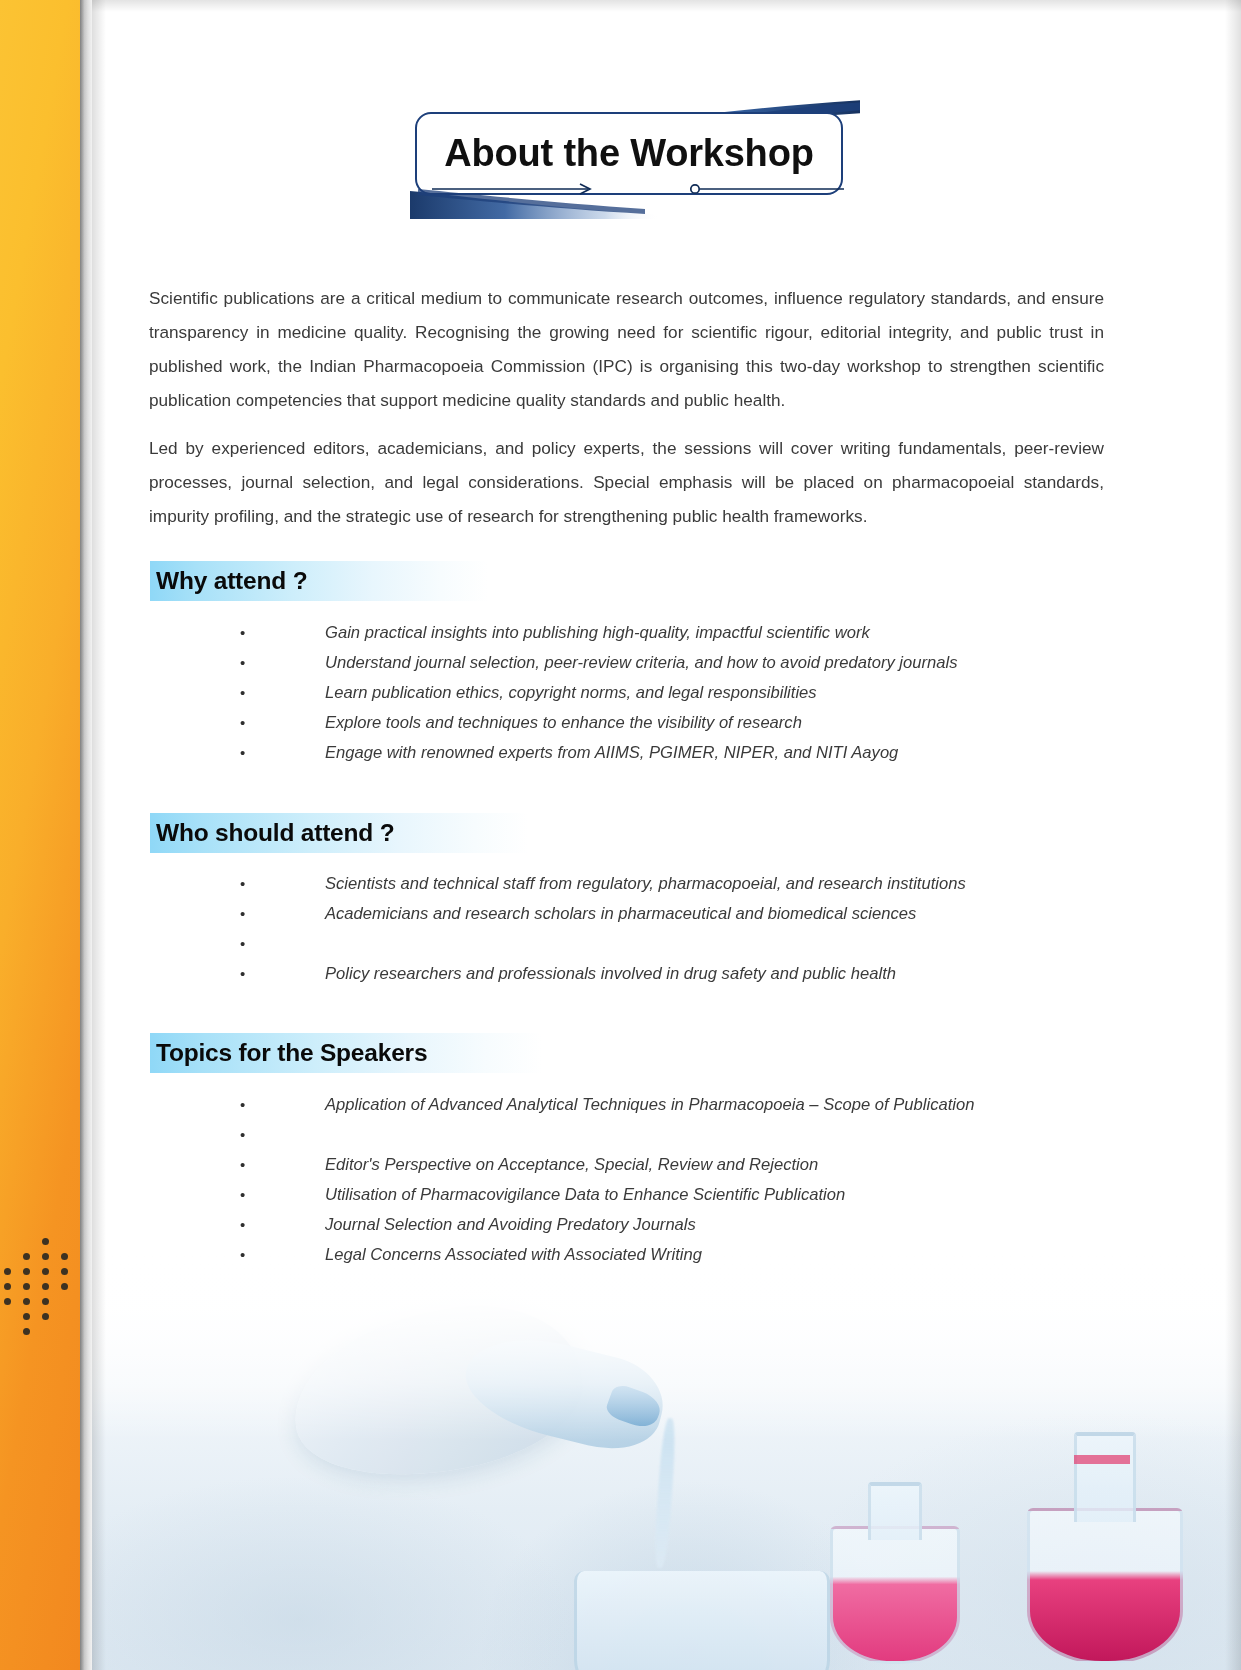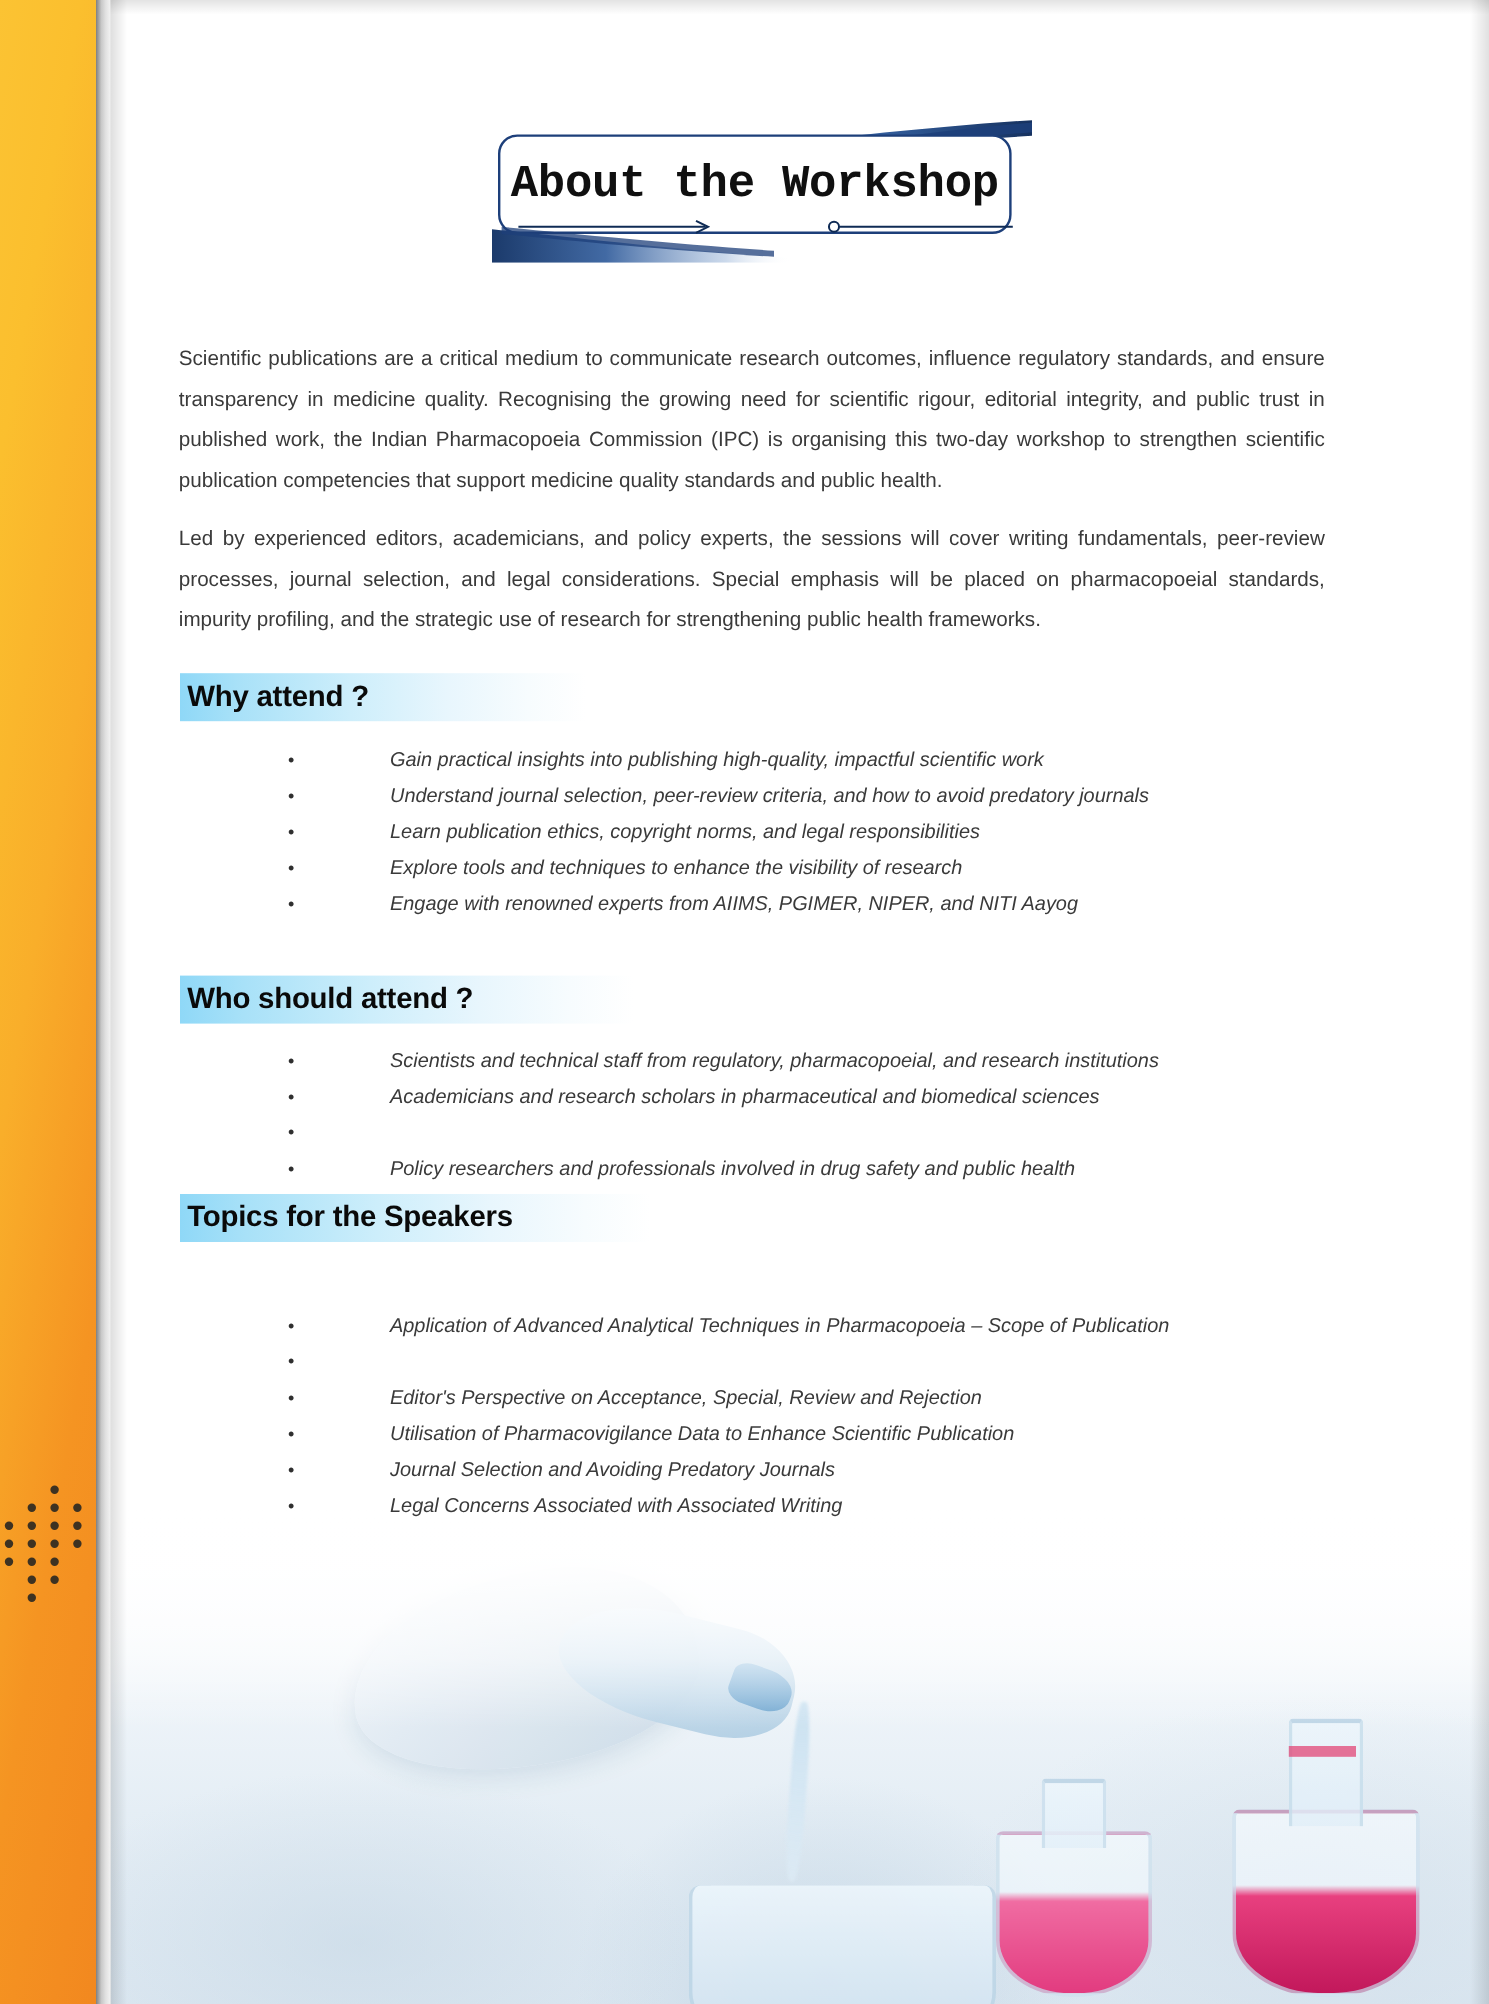--- a/index.html
+++ b/index.html
@@ -205,21 +205,21 @@
   .content {
     position: absolute;
     inset: 0;
     z-index: 2;
   }
 
   
   .title-banner {
     position: absolute;
     left: 318px; top: 100px;
-    width: 450px; height: 115px; font-family: Liberation Mono, monospace;
+    width: 450px; height: 115px;
   }
   .title-frame {
     position: absolute;
     left: 5px; top: 12px;
     width: 428px; height: 83px;
     border: 2.5px solid #1d3f7a;
     border-radius: 16px;
     background: #ffffff;
     box-sizing: border-box;
   }
@@ -274,21 +274,21 @@
     padding-left: 6px;
     box-sizing: border-box;
     background: linear-gradient(90deg, #8fd8f7 0%, #a8e1f8 14%, #cdeefb 42%, #e8f6fd 66%, #f7fcfe 86%, rgba(255,255,255,0) 100%);
     font-size: 24.5px;
     font-weight: 700;
     color: #0a0a0a;
     letter-spacing: -0.2px;
   }
   .band-why   { top: 561px; width: 338px; }
   .band-who   { top: 813px; width: 378px; }
-  .band-topic { top: 995px; width: 392px; }
+  .band-topic { top: 1033px; width: 392px; }
 
   
   .bullets {
     position: absolute;
     left: 58px;
     width: 980px;
   }
   .bullets .row {
     display: flex;
     align-items: baseline;

